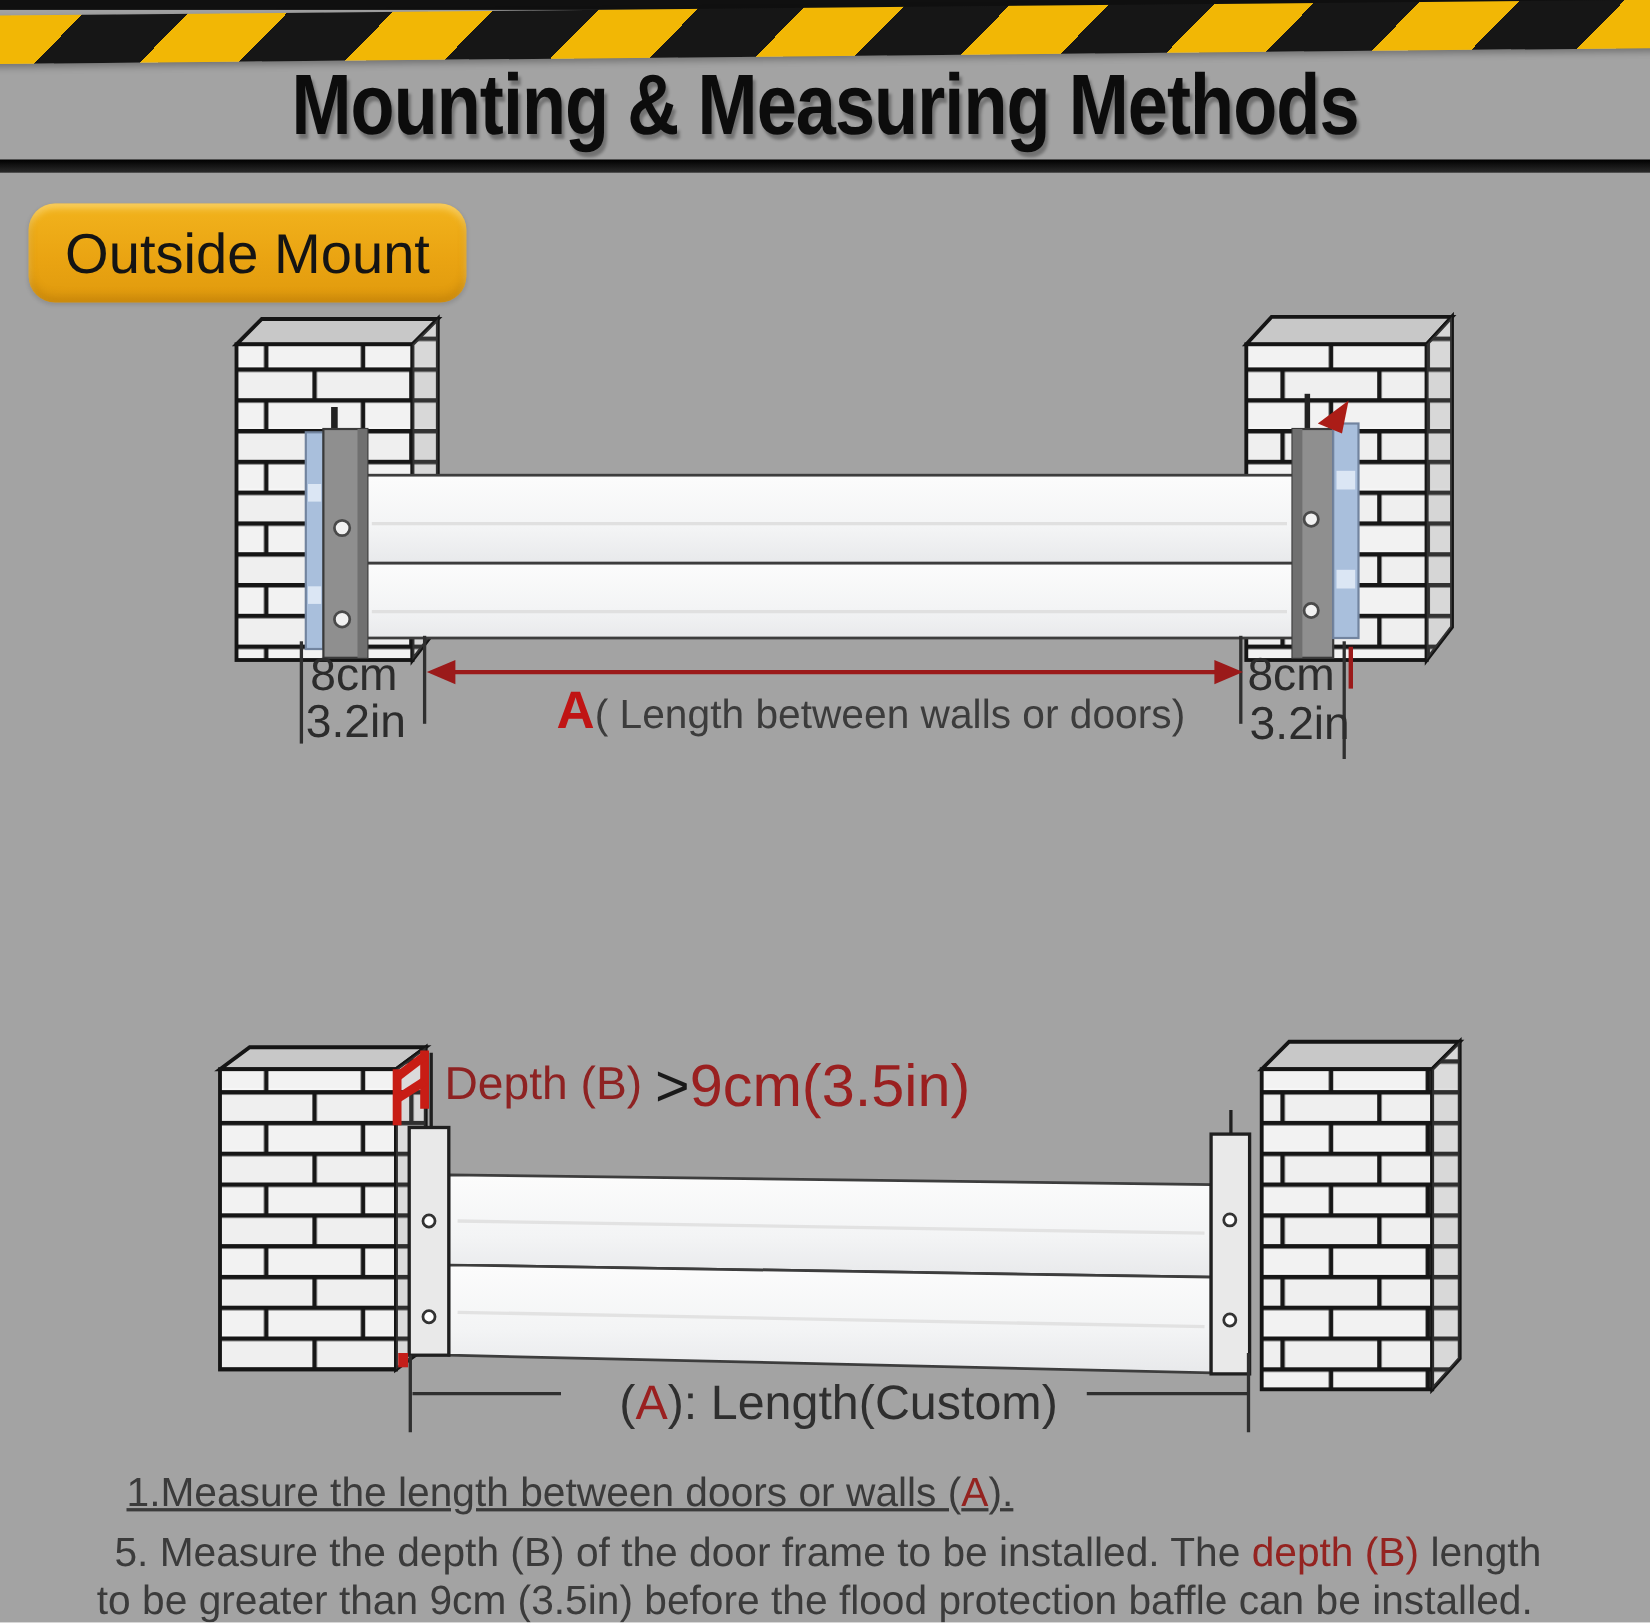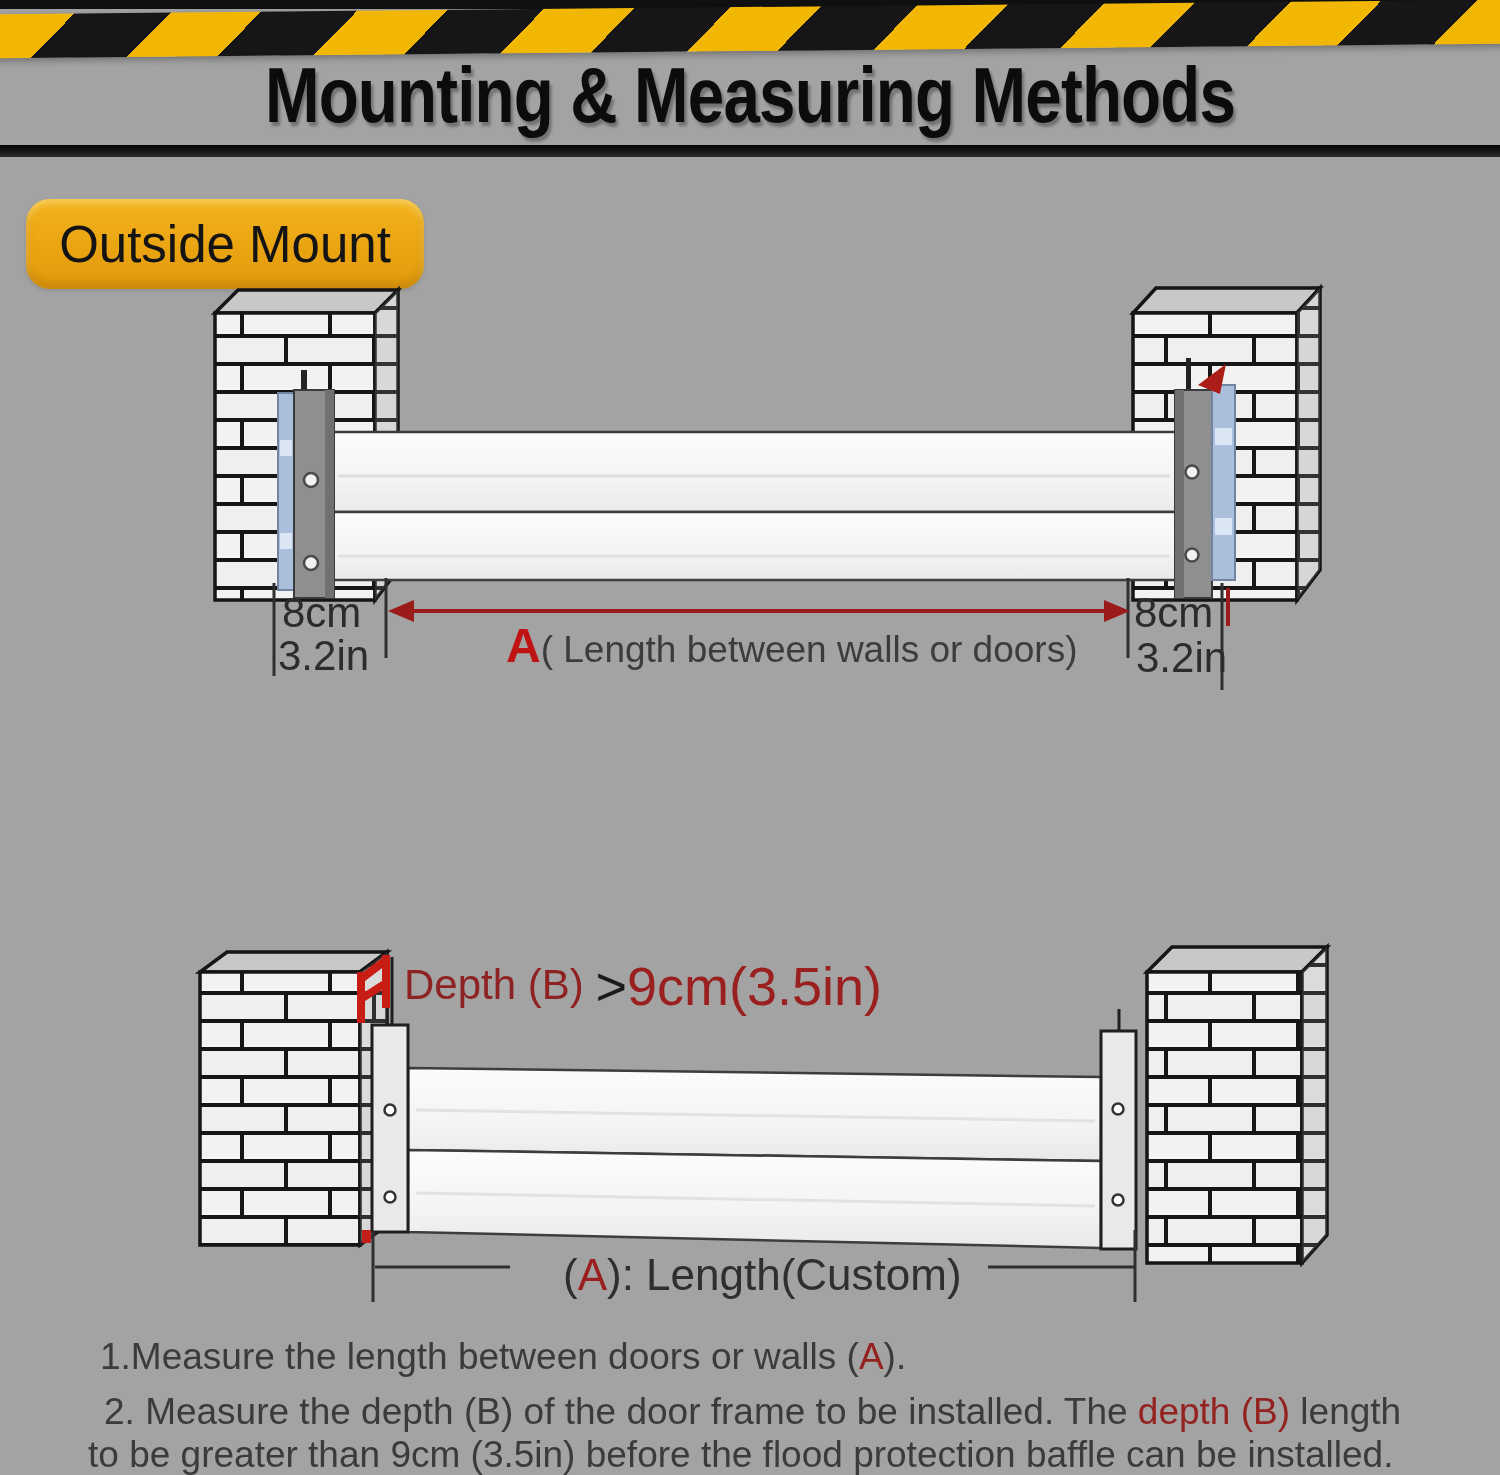--- a/index.html
+++ b/index.html
@@ -22,27 +22,27 @@
   }
   .sep{position:absolute;top:145px;left:0;width:100%;height:12px;
     background:linear-gradient(#000000,#2b2b2b);}
   .badge{
     position:absolute;left:26px;height:90px;border-radius:24px;
     background:linear-gradient(180deg,#f2b31d 0%,#eaa412 55%,#e09a0d 100%);
     display:flex;align-items:center;justify-content:center;
     font-size:51px;color:#141414;
     box-shadow:inset 0 -6px 9px rgba(120,70,0,0.22), inset 0 4px 7px rgba(255,233,160,0.55), 0 2px 4px rgba(0,0,0,0.12);
   }
-  .badge-out{top:185px;width:398px;margin-top:14px;}
+  .badge-out{top:185px;width:398px;}
   .badge-in{top:838px;width:398px;}
   .diag{position:absolute;left:0;width:1500px;font-family:"Liberation Sans",sans-serif;}
   .step{position:absolute;color:#3b3b3b;white-space:nowrap;}
   .s-o1{left:110px;top:718px;font-size:38px;}
   .s-o2{left:106px;top:780px;font-size:38px;}
-  .s-i1{left:100px;top:1336px;font-size:37px;}
+  .s-i1{left:115px;top:1336px;font-size:37px;text-decoration:underline;}
   .s-i2{left:88px;top:1390px;font-size:37px;line-height:43px;text-indent:16px;white-space:normal;width:1400px;}
   .r{color:#942320;}
 </style>
 </head>
 <body>
 
 <div id="canvas">
 
   <div class="topbar"></div>
   <div class="hazard"></div>
@@ -194,16 +194,16 @@
 
     <text x="563" y="355" font-size="44" fill="#2f2f2f">
       <tspan>(</tspan><tspan fill="#9a2020">A</tspan><tspan>): Length(Custom)</tspan>
     </text>
   </svg>
 
   <div class="step s-i1">
     <span>1.Measure the length between doors or walls (</span><span class="r">A</span><span>).</span>
   </div>
   <div class="step s-i2">
-    <span>2. Measure the depth (B) of the door frame to be installed. The </span><span class="r">depth (B)</span><span> length</span><br><span>to be greater than 9cm (3.5in) before the flood protection baffle can be installed.</span>
+    <span>5. Measure the depth (B) of the door frame to be installed. The </span><span class="r">depth (B)</span><span> length</span><br><span>to be greater than 9cm (3.5in) before the flood protection baffle can be installed.</span>
   </div>
 
 </div>
 
 </body></html>

